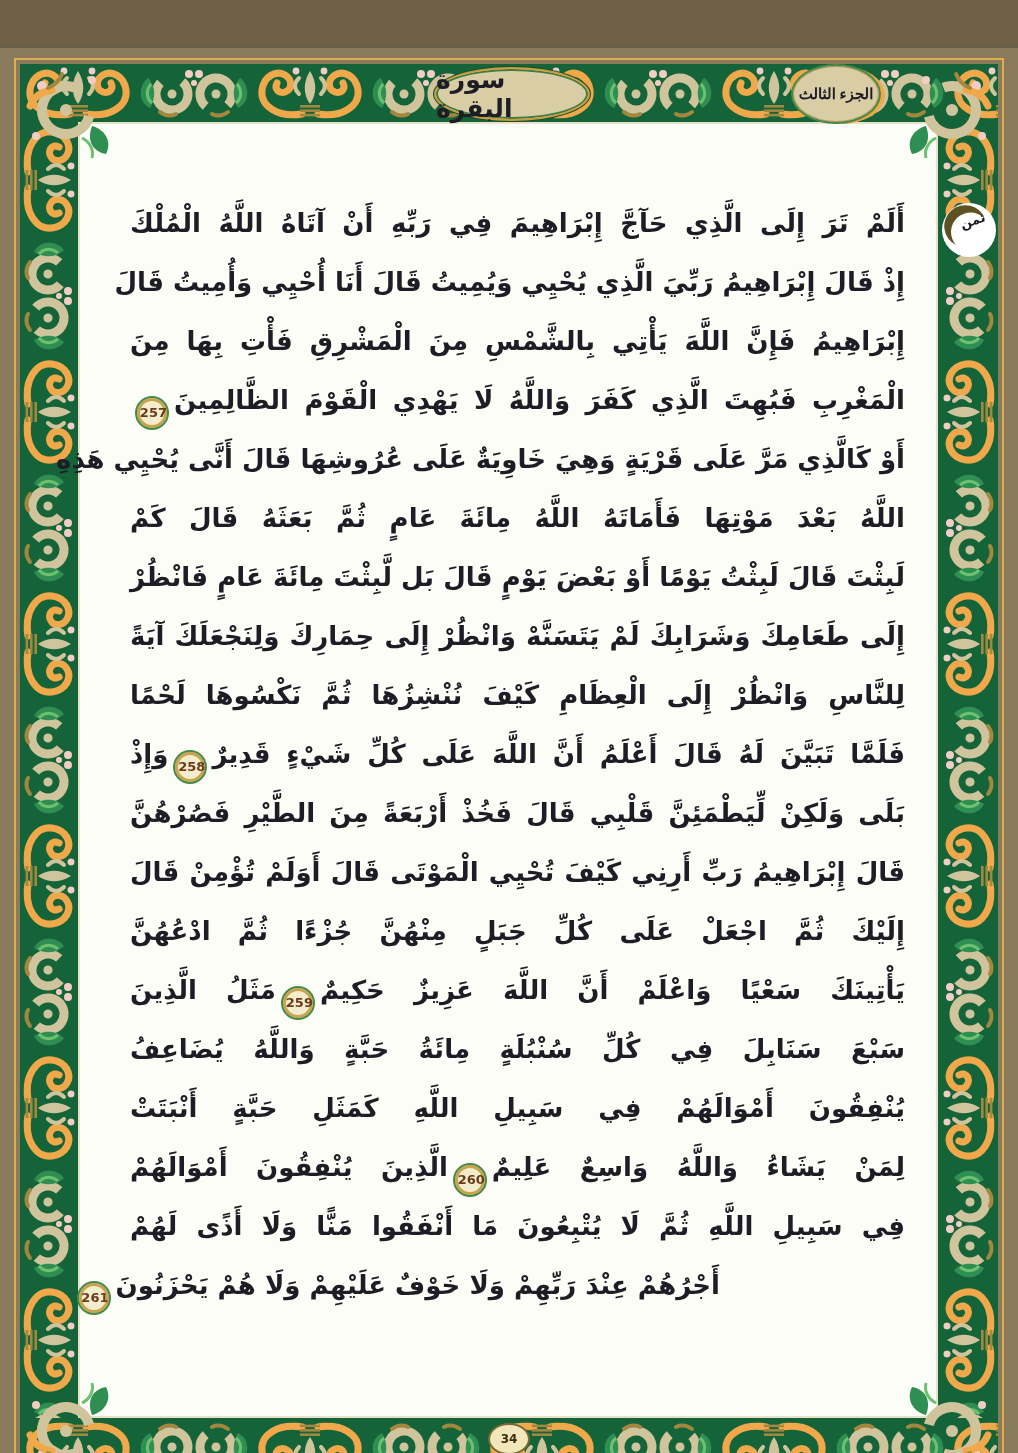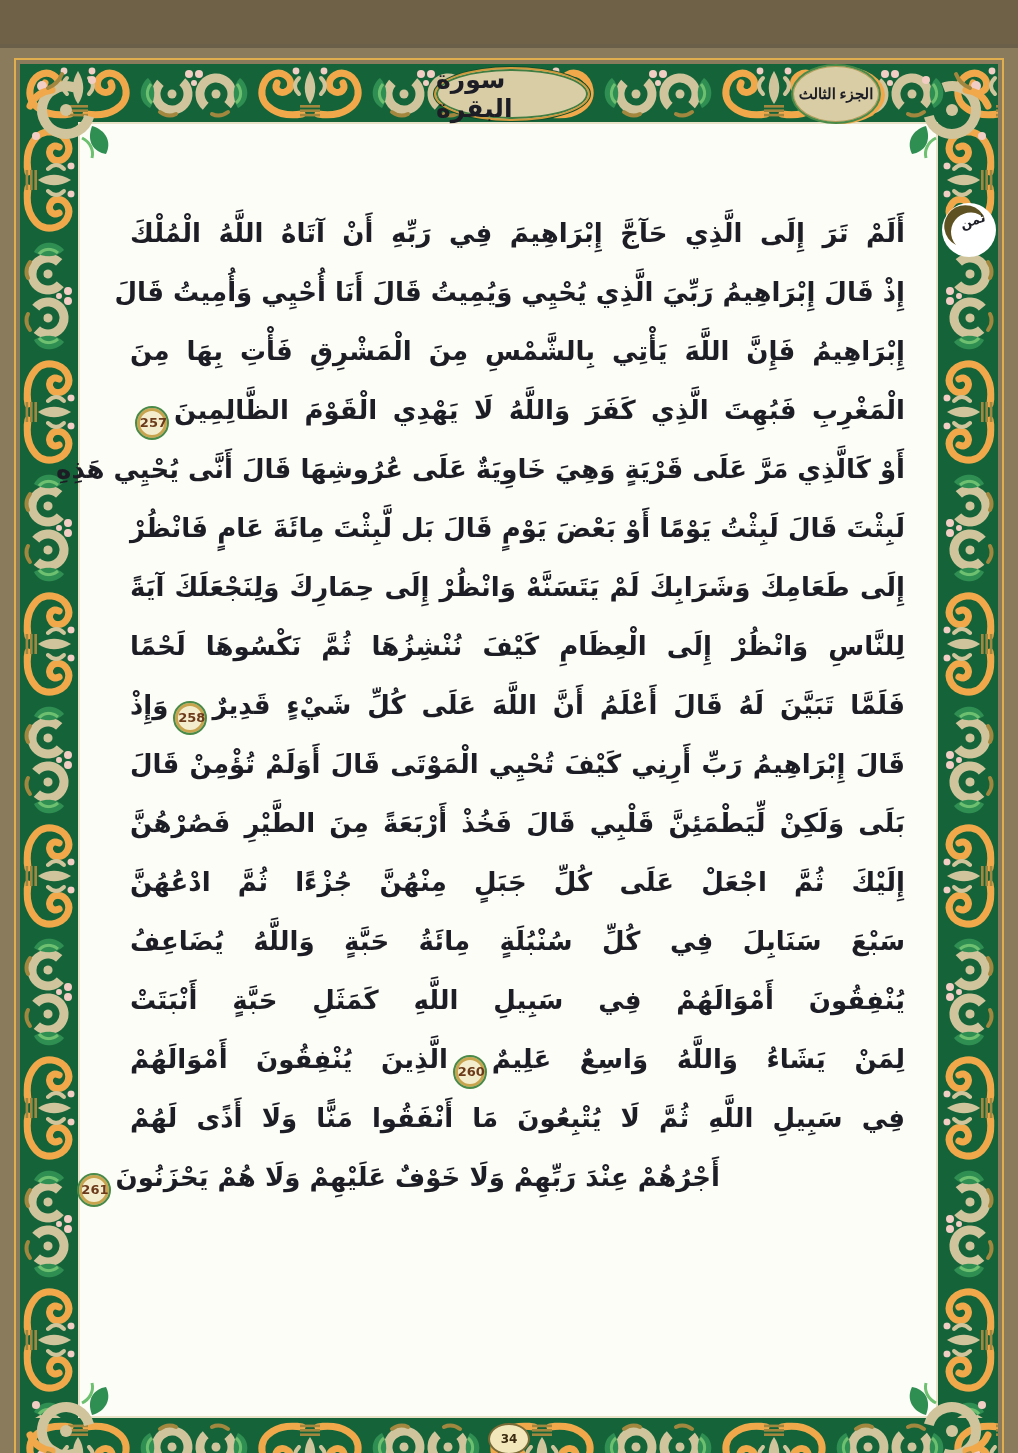--- a/index.html
+++ b/index.html
@@ -42,21 +42,21 @@
   .surah-oval{left:434px;top:23px;width:156px;height:54px;border-radius:50%;
               border:2px solid #cf9a3e;box-shadow:inset 0 0 0 2px #3f7d42, 0 0 0 1px #0d4f2c;
               font-size:25px;font-weight:bold;}
   .juz-circle{left:791px;top:20px;width:90px;height:60px;border-radius:50%;
               border:2px solid #4a8a48;box-shadow:5px 1px 0 -1px var(--orange), inset 0 0 0 1px #b99a55;
               font-size:15px;font-weight:bold;font-family:Liberation Serif, serif;}
   .hizb-disc{position:absolute;left:941px;top:158px;width:56px;height:56px;}
   .pagenum-oval{left:488px;top:1379px;width:42px;height:32px;border-radius:50%;
                 background:#f2e7bb;border:2px solid #7a6a35;font-size:12px;font-weight:bold;color:#3a2a10;}
 
-  .page-body{position:absolute;left:130px;top:160px;width:775px;direction:rtl;color:var(--ink);}
+  .page-body{position:absolute;left:130px;top:150px;width:775px;direction:rtl;color:var(--ink);}
   .qline{height:59px;line-height:59px;font-size:26px;font-weight:bold;white-space:nowrap;
          text-align:justify;text-align-last:justify;}
   .qline.short{padding-right:185px;padding-left:30px;}
   .ayah-marker{display:inline-block;width:34px;height:34px;line-height:30px;border-radius:50%;
                background:#f3edcd;border:2px solid #4a8a48;box-shadow:inset 0 0 0 3px #c9a44f;
                color:var(--ayah-num);font-size:13px;font-weight:bold;text-align:right;
                vertical-align:-8px;margin:0 5px;letter-spacing:0;}
   svg text{font-family:"DejaVu Sans",sans-serif;}
 </style>
 </head>
@@ -160,27 +160,29 @@
     <path d="M15,43 A21,21 0 1,1 44,17 A16,16 0 1,0 15,43 Z" fill="#5e5222"></path>
     <text x="33" y="23" font-size="13" font-weight="bold" fill="#1d1d26" text-anchor="middle" transform="rotate(-18 33 23)">ثمن</text>
   </svg>
 
   <div class="page-body" id="quran-lines">
       <div class="qline"><span>أَلَمْ تَرَ إِلَى الَّذِي حَآجَّ إِبْرَاهِيمَ فِي رَبِّهِ أَنْ آتَاهُ اللَّهُ الْمُلْكَ</span><span></span></div>
       <div class="qline"><span>إِذْ قَالَ إِبْرَاهِيمُ رَبِّيَ الَّذِي يُحْيِي وَيُمِيتُ قَالَ أَنَا أُحْيِي وَأُمِيتُ قَالَ</span><span></span></div>
       <div class="qline"><span>إِبْرَاهِيمُ فَإِنَّ اللَّهَ يَأْتِي بِالشَّمْسِ مِنَ الْمَشْرِقِ فَأْتِ بِهَا مِنَ</span><span></span></div>
       <div class="qline"><span>الْمَغْرِبِ فَبُهِتَ الَّذِي كَفَرَ وَاللَّهُ لَا يَهْدِي الْقَوْمَ الظَّالِمِينَ</span><span class="ayah-marker">257</span><span></span></div>
       <div class="qline"><span>أَوْ كَالَّذِي مَرَّ عَلَى قَرْيَةٍ وَهِيَ خَاوِيَةٌ عَلَى عُرُوشِهَا قَالَ أَنَّى يُحْيِي هَذِهِ</span><span></span></div>
+      <div class="qline"><span>اللَّهُ بَعْدَ مَوْتِهَا فَأَمَاتَهُ اللَّهُ مِائَةَ عَامٍ ثُمَّ بَعَثَهُ قَالَ كَمْ</span><span></span></div>
       <div class="qline"><span>لَبِثْتَ قَالَ لَبِثْتُ يَوْمًا أَوْ بَعْضَ يَوْمٍ قَالَ بَل لَّبِثْتَ مِائَةَ عَامٍ فَانْظُرْ</span><span></span></div>
       <div class="qline"><span>إِلَى طَعَامِكَ وَشَرَابِكَ لَمْ يَتَسَنَّهْ وَانْظُرْ إِلَى حِمَارِكَ وَلِنَجْعَلَكَ آيَةً</span><span></span></div>
       <div class="qline"><span>لِلنَّاسِ وَانْظُرْ إِلَى الْعِظَامِ كَيْفَ نُنْشِزُهَا ثُمَّ نَكْسُوهَا لَحْمًا</span><span></span></div>
       <div class="qline"><span>فَلَمَّا تَبَيَّنَ لَهُ قَالَ أَعْلَمُ أَنَّ اللَّهَ عَلَى كُلِّ شَيْءٍ قَدِيرٌ</span><span class="ayah-marker">258</span><span>وَإِذْ</span></div>
+      <div class="qline"><span>بَلَى وَلَكِنْ لِّيَطْمَئِنَّ قَلْبِي قَالَ فَخُذْ أَرْبَعَةً مِنَ الطَّيْرِ فَصُرْهُنَّ</span><span></span></div>
       <div class="qline"><span>قَالَ إِبْرَاهِيمُ رَبِّ أَرِنِي كَيْفَ تُحْيِي الْمَوْتَى قَالَ أَوَلَمْ تُؤْمِنْ قَالَ</span><span></span></div>
-      <div class="qline"><span>بَلَى وَلَكِنْ لِّيَطْمَئِنَّ قَلْبِي قَالَ فَخُذْ أَرْبَعَةً مِنَ الطَّيْرِ فَصُرْهُنَّ</span><span></span></div>
       <div class="qline"><span>إِلَيْكَ ثُمَّ اجْعَلْ عَلَى كُلِّ جَبَلٍ مِنْهُنَّ جُزْءًا ثُمَّ ادْعُهُنَّ</span><span></span></div>
+      <div class="qline"><span>يَأْتِينَكَ سَعْيًا وَاعْلَمْ أَنَّ اللَّهَ عَزِيزٌ حَكِيمٌ</span><span class="ayah-marker">259</span><span>مَثَلُ الَّذِينَ</span></div>
       <div class="qline"><span>سَبْعَ سَنَابِلَ فِي كُلِّ سُنْبُلَةٍ مِائَةُ حَبَّةٍ وَاللَّهُ يُضَاعِفُ</span><span></span></div>
       <div class="qline"><span>يُنْفِقُونَ أَمْوَالَهُمْ فِي سَبِيلِ اللَّهِ كَمَثَلِ حَبَّةٍ أَنْبَتَتْ</span><span></span></div>
       <div class="qline"><span>لِمَنْ يَشَاءُ وَاللَّهُ وَاسِعٌ عَلِيمٌ</span><span class="ayah-marker">260</span><span>الَّذِينَ يُنْفِقُونَ أَمْوَالَهُمْ</span></div>
       <div class="qline"><span>فِي سَبِيلِ اللَّهِ ثُمَّ لَا يُتْبِعُونَ مَا أَنْفَقُوا مَنًّا وَلَا أَذًى لَهُمْ</span><span></span></div>
       <div class="qline short"><span>أَجْرُهُمْ عِنْدَ رَبِّهِمْ وَلَا خَوْفٌ عَلَيْهِمْ وَلَا هُمْ يَحْزَنُونَ</span><span class="ayah-marker">261</span><span></span></div>
     </div>
 
   <div class="page-body" style="top:1258px;height:40px;">
     
   </div>

